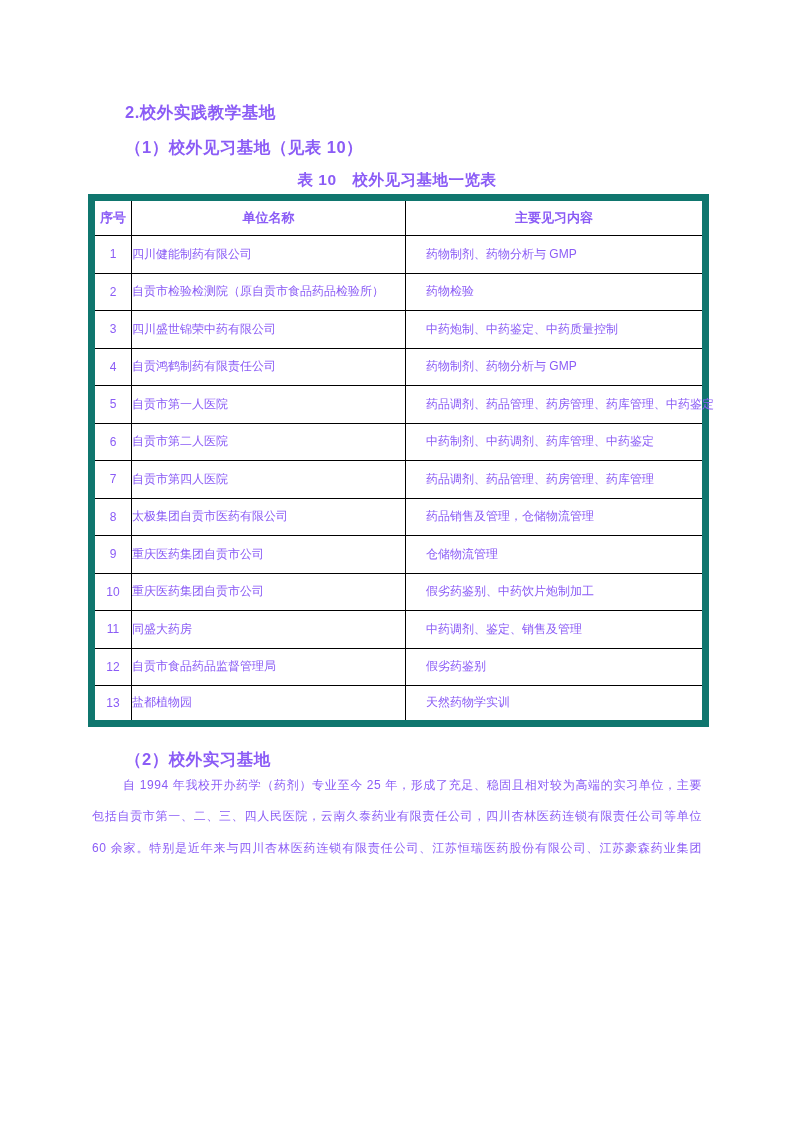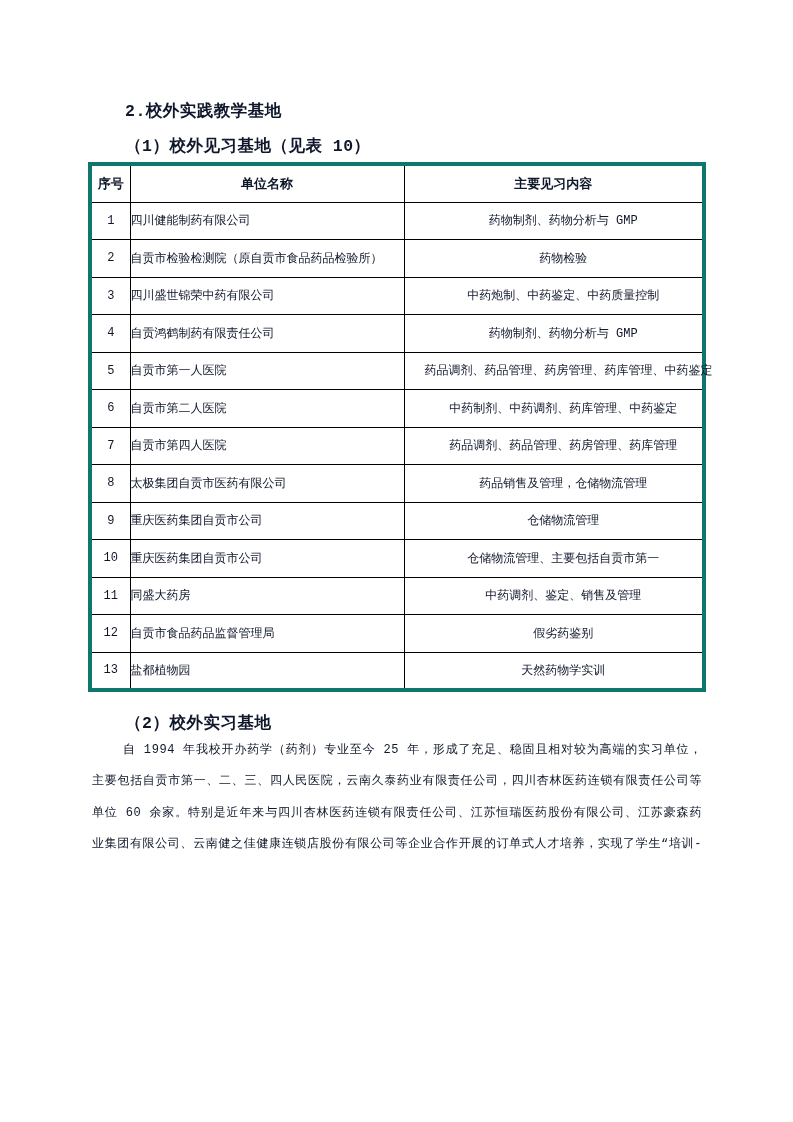--- a/index.html
+++ b/index.html
@@ -2,22 +2,22 @@
 <html><head>
 <meta charset="utf-8">
 <style>
   * { box-sizing: border-box; }
   html, body { margin: 0; padding: 0; background: #ffffff; }
   .page {
     position: relative;
     width: 793px;
     height: 854px;
     background: #ffffff;
-    color: #0f172a;
-    font-family: Liberation Mono, monospace;
+    color: #8b5cf6;
+    font-family: Liberation Sans, sans-serif;
     overflow: hidden;
   }
   .content {
     padding: 101px 91px 0 92px;
   }
   .doc-h {
     font-size: 16.5px;
     font-weight: bold;
     line-height: 22px;
     margin: 0;
@@ -33,21 +33,21 @@
     font-weight: bold;
     text-align: center;
     line-height: 21px;
     letter-spacing: 0.5px;
   }
   table.doc-table {
     margin: 4px 0 10px -4px;
     width: 614px;
     border-collapse: collapse;
     table-layout: fixed;
-    border: 4px solid #0f766e;
+    border: 7px solid #0f766e;
   }
   .doc-table col.c1 { width: 40px; }
   .doc-table col.c2 { width: 274px; }
   .doc-table col.c3 { width: 300px; }
   .doc-table th {
     border: 1px solid #000;
     height: 38px;
     font-size: 13px;
     font-weight: bold;
     text-align: center;
@@ -56,21 +56,21 @@
   .doc-table td {
     border: 1px solid #000;
     height: 37.5px;
     font-size: 12px;
     padding: 0;
     white-space: nowrap;
     vertical-align: middle;
   }
   .doc-table td.c-index { text-align: center; }
   .doc-table td.c-name { }
-  .doc-table td.c-content { padding-left: 20px; text-align: center; }
+  .doc-table td.c-content { padding-left: 20px; }
   p.body-para {
     margin: 0;
     font-size: 12px;
     line-height: 31.5px;
     text-align: justify;
     text-indent: 31px;
     letter-spacing: 0.6px;
   }
   .page-number {
     position: absolute;
@@ -84,20 +84,21 @@
 </head>
 <body>
 
 <div class="page">
   <div class="content">
 
     <div class="doc-h">2.校外实践教学基地</div>
 
     <div class="doc-h h-sub1">（1）校外见习基地（见表 10）</div>
 
+    <div class="table-title">表 10　校外见习基地一览表</div>
 
     <table class="doc-table">
       <colgroup>
           <col class="c1">
           <col class="c2">
           <col class="c3">
         </colgroup>
       <thead>
         <tr>
           <th>序号</th>
@@ -147,21 +148,21 @@
             <td class="c-content">药品销售及管理，仓储物流管理</td>
           </tr>
           <tr>
             <td class="c-index">9</td>
             <td class="c-name">重庆医药集团自贡市公司</td>
             <td class="c-content">仓储物流管理</td>
           </tr>
           <tr>
             <td class="c-index">10</td>
             <td class="c-name">重庆医药集团自贡市公司</td>
-            <td class="c-content">仓储物流管理、主要包括自贡市第一</td>
+            <td class="c-content">假劣药鉴别、中药饮片炮制加工</td>
           </tr>
           <tr>
             <td class="c-index">11</td>
             <td class="c-name">同盛大药房</td>
             <td class="c-content">中药调剂、鉴定、销售及管理</td>
           </tr>
           <tr>
             <td class="c-index">12</td>
             <td class="c-name">自贡市食品药品监督管理局</td>
             <td class="c-content">假劣药鉴别</td>

